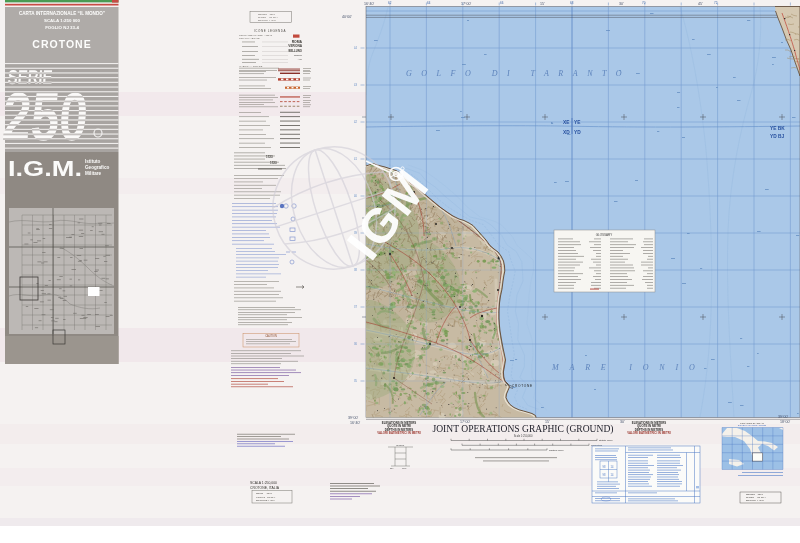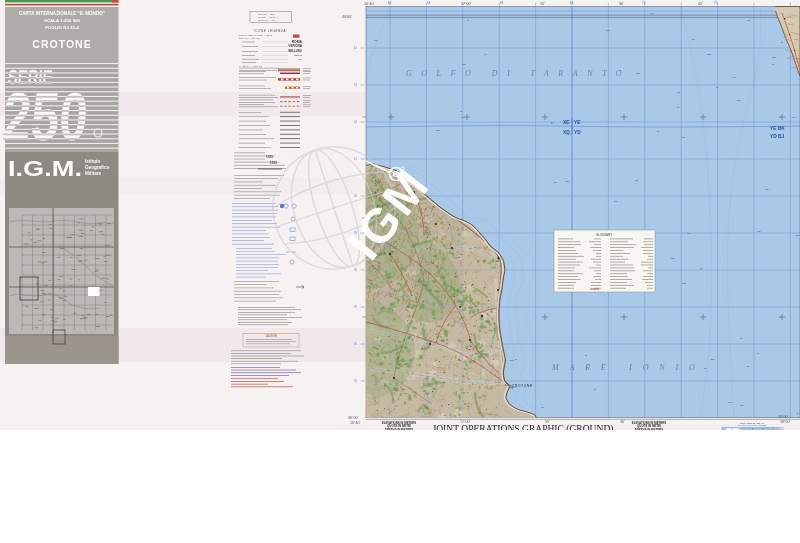--- a/index.html
+++ b/index.html
@@ -1,16 +1,16 @@
 <!DOCTYPE html>
 <html><head>
 <meta charset="utf-8">
 <style>
   html,body { margin:0; padding:0; }
-  #page { position:relative; width:800px; height:430px; background:#f5f2f1; overflow:hidden;
+  #page { position:relative; width:800px; height:526px; background:#f5f2f1; overflow:hidden;
           font-family:"Liberation Sans", sans-serif; }
   .band { position:absolute; left:0; width:800px; }
 </style>
 </head>
 <body>
 <div id="page">
 
 <div class="band" style="top:92px;height:24px;background:#efe2e8;opacity:.55"></div>
 <div class="band" style="top:178px;height:16px;background:#f0e4e9;opacity:.35"></div>
 <div class="band" style="top:328px;height:34px;background:#efe1e7;opacity:.6"></div>

